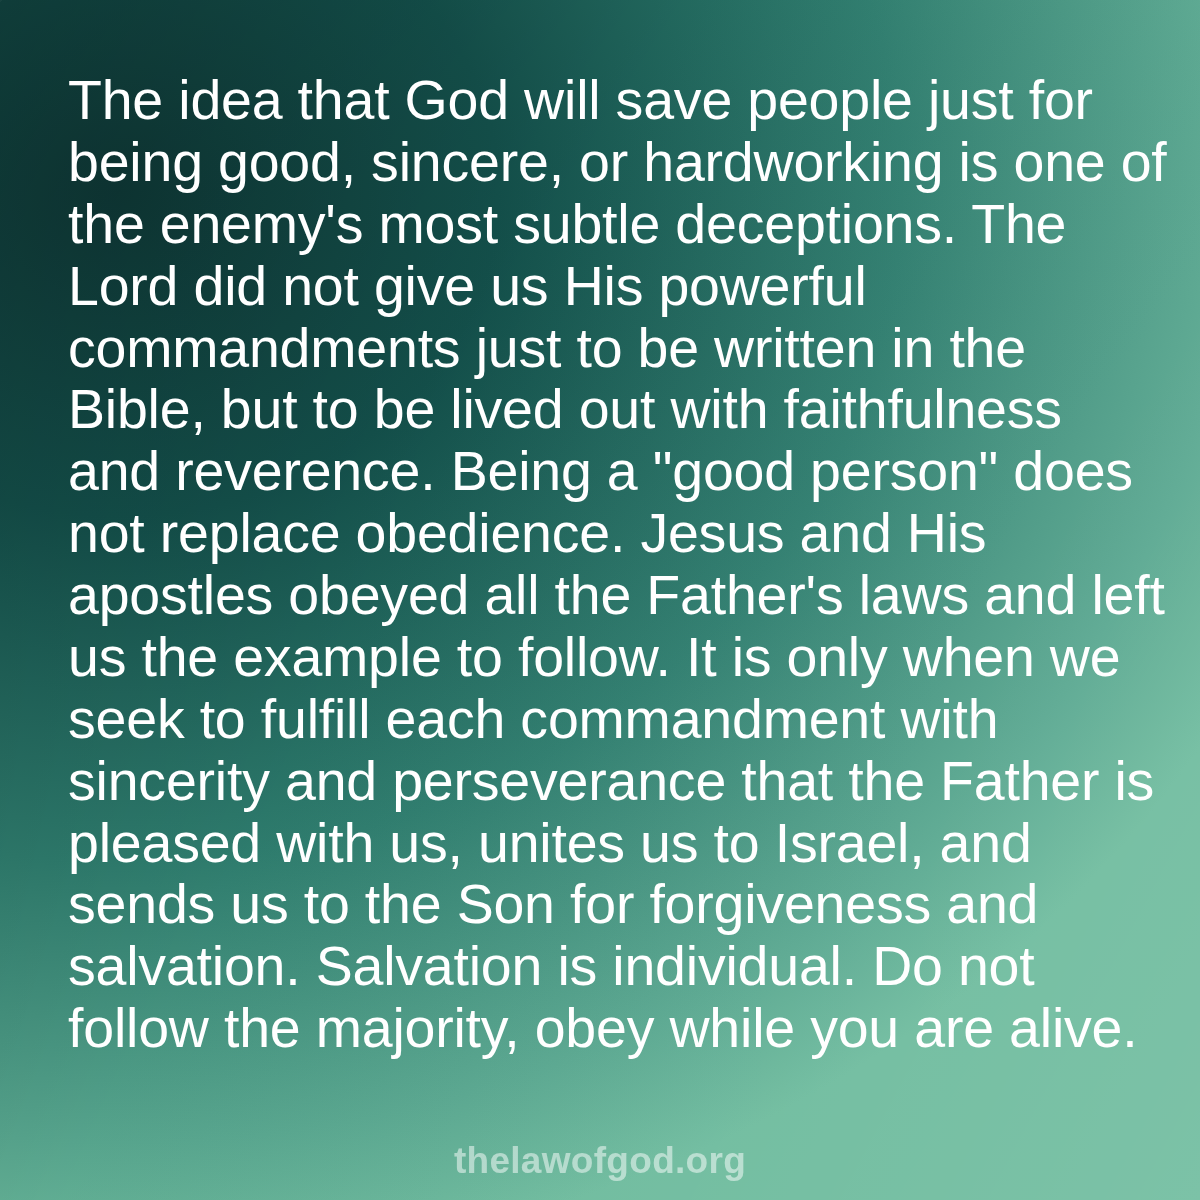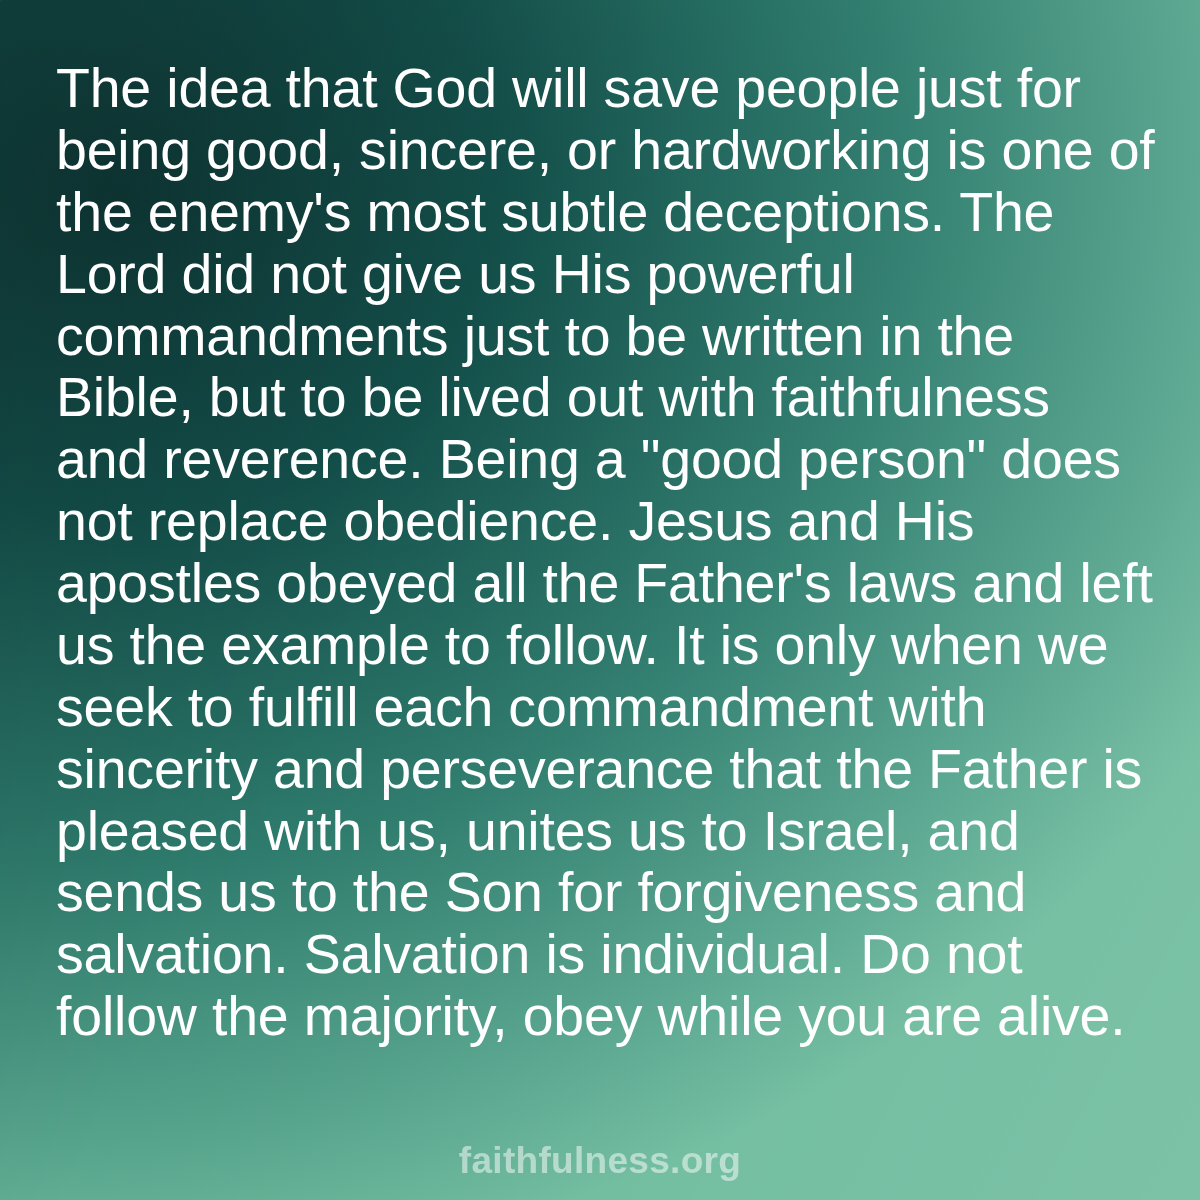--- a/index.html
+++ b/index.html
@@ -34,21 +34,21 @@
         rgba(0,0,0,0.02) 38%,
         rgba(255,255,255,0.05) 72%,
         rgba(255,255,255,0.10) 100%);
     pointer-events: none;
   }
   .quote-text {
     position: absolute;
     left: 56px;
     top: 58px;
     width: 1100px;
-    margin: 0;
+    margin: 12px;
     color: #ffffff;
     font-size: 55.5px;
     line-height: 1.115;
     font-weight: 400;
     letter-spacing: -0.2px;
     z-index: 2;
   }
   .site-credit {
     position: absolute;
     left: 0;
@@ -60,14 +60,14 @@
     letter-spacing: 0.3px;
     color: rgba(255,255,255,0.50);
     z-index: 3;
   }
 </style>
 </head>
 <body>
 
 <div class="quote-card">
   <p class="quote-text">The idea that God will save people just for being good, sincere, or hardworking is one of the enemy's most subtle deceptions. The Lord did not give us His powerful commandments just to be written in the Bible, but to be lived out with faithfulness and reverence. Being a "good person" does not replace obedience. Jesus and His apostles obeyed all the Father's laws and left us the example to follow. It is only when we seek to fulfill each commandment with sincerity and perseverance that the Father is pleased with us, unites us to Israel, and sends us to the Son for forgiveness and salvation. Salvation is individual. Do not follow the majority, obey while you are alive.</p>
-  <div class="site-credit">faithfulness.org</div>
+  <div class="site-credit">thelawofgod.org</div>
 </div>
 
 </body></html>

